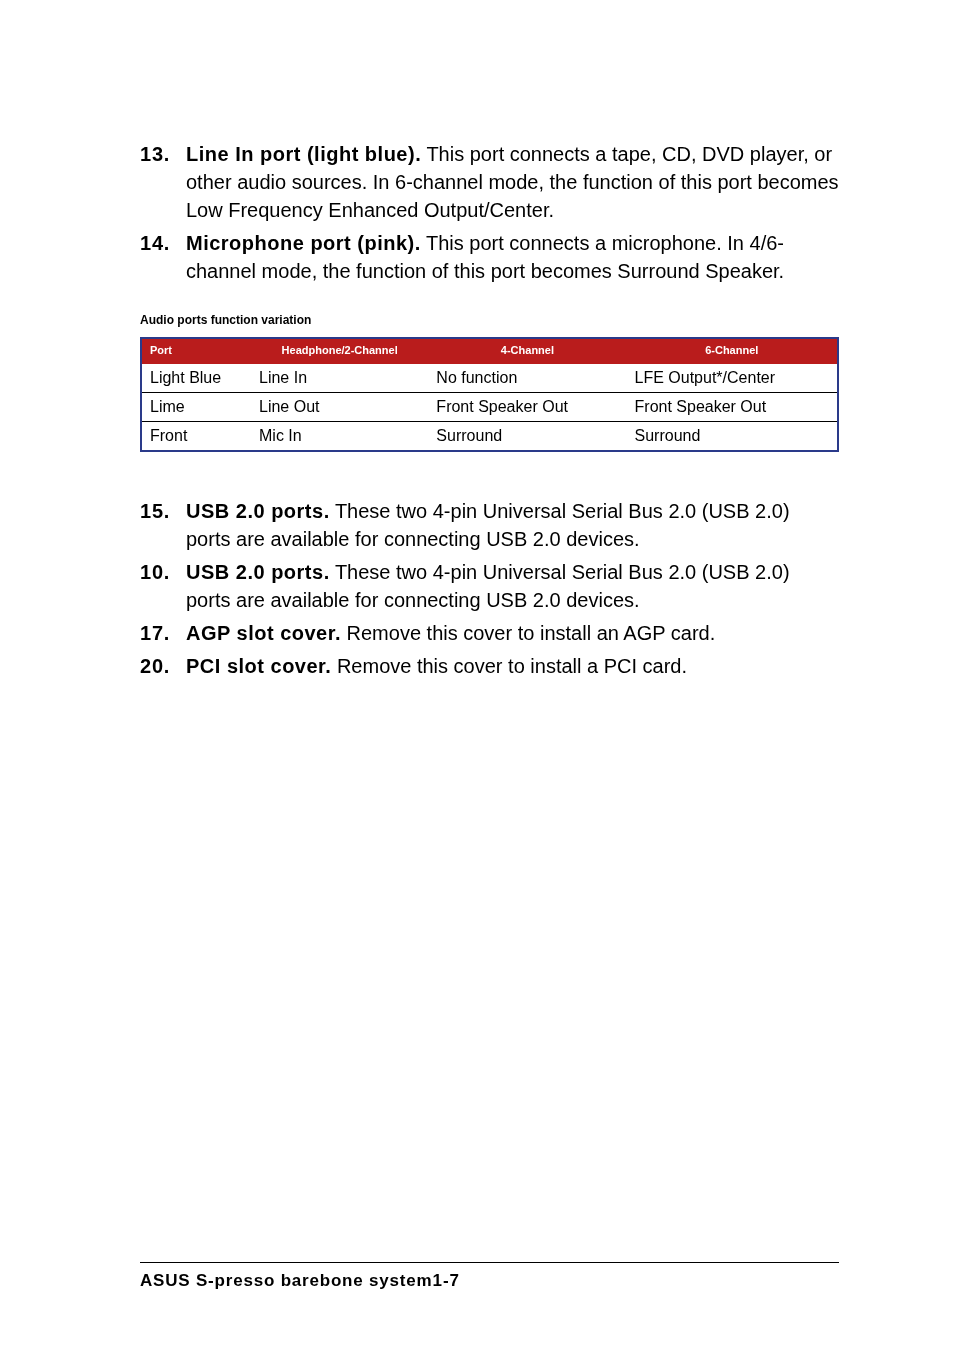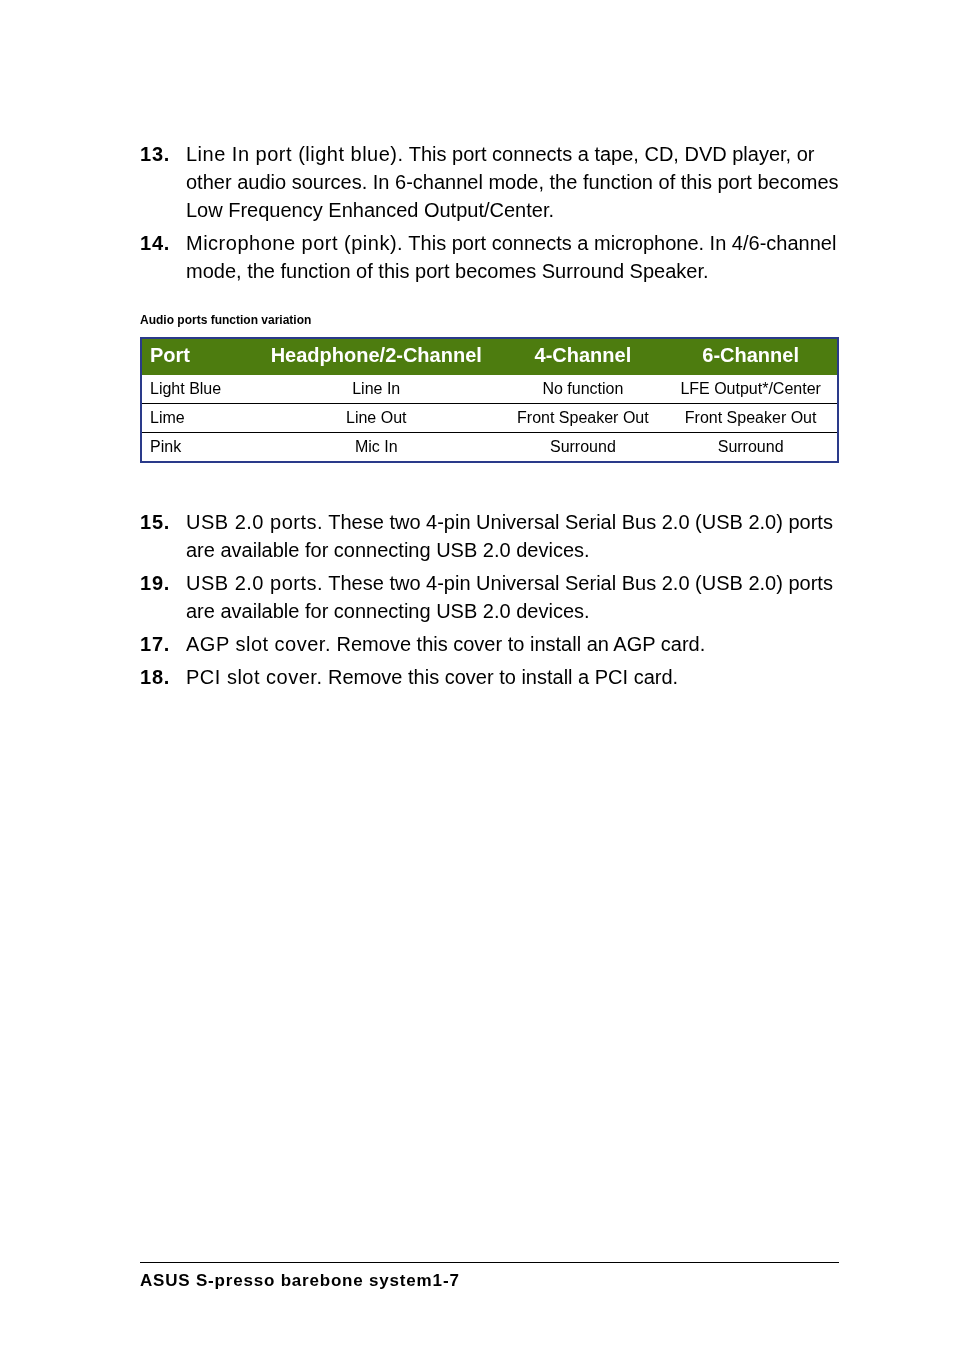--- a/index.html
+++ b/index.html
@@ -14,21 +14,21 @@
       height: 1351px;
       position: relative;
       padding: 140px 115px 60px 140px;
     }
     .list-item {
       margin-bottom: 5px;
       font-size: 20px;
       line-height: 1.4;
     }
     .item-label {
-      font-weight: normal;
+      font-weight: bold;
       letter-spacing: 0.5px;
     }
     .list-wrap {
       padding-left: 0;
     }
     .item-row {
       display: flex;
     }
     .item-number-col {
       width: 46px;
@@ -48,35 +48,34 @@
     table.audio-table {
       width: 100%;
       border-collapse: collapse;
       font-size: 16px;
       border-top: 2px solid #2a3a8a;
       border-bottom: 2px solid #2a3a8a;
       border-left: 2px solid #2a3a8a;
       border-right: 2px solid #2a3a8a;
     }
     table.audio-table thead th {
-      background: #4d7c0f;
+      background: #b91c1c;
       color: #ffffff;
       font-weight: bold;
       padding: 5px 8px 8px 8px;
       text-align: center;
-      font-size: 20px;
+      font-size: 11px;
     }
     table.audio-table thead th:first-child {
       text-align: left;
       width: 110px;
     }
     table.audio-table tbody td {
       padding: 5px 8px 5px 8px;
       border-top: 1px solid #000;
-      text-align: center;
     }
     table.audio-table tbody tr:first-child td {
       border-top: none;
     }
     table.audio-table tbody td:first-child {
       text-align: left;
     }
     .spacer {
       height: 45px;
     }
@@ -131,45 +130,45 @@
         <td>No function</td>
         <td>LFE Output*/Center</td>
       </tr>
       <tr>
         <td>Lime</td>
         <td>Line Out</td>
         <td>Front Speaker Out</td>
         <td>Front Speaker Out</td>
       </tr>
       <tr>
-        <td>Pink</td>
+        <td>Front</td>
         <td>Mic In</td>
         <td>Surround</td>
         <td>Surround</td>
       </tr>
     </tbody>
 </table>
 
 <div class="spacer"></div>
 
 <div class="list-wrap" id="bottom-list">
     <div class="list-item item-row">
       <div class="item-number-col">15.</div>
       <div class="item-text-col"><span class="item-label">USB 2.0 ports.</span><span> These two 4-pin Universal Serial Bus 2.0 (USB 2.0) ports are available for connecting USB 2.0 devices.</span></div>
     </div>
     <div class="list-item item-row">
-      <div class="item-number-col">19.</div>
+      <div class="item-number-col">10.</div>
       <div class="item-text-col"><span class="item-label">USB 2.0 ports.</span><span> These two 4-pin Universal Serial Bus 2.0 (USB 2.0) ports are available for connecting USB 2.0 devices.</span></div>
     </div>
     <div class="list-item item-row">
       <div class="item-number-col">17.</div>
       <div class="item-text-col"><span class="item-label">AGP slot cover.</span><span> Remove this cover to install an AGP card.</span></div>
     </div>
     <div class="list-item item-row">
-      <div class="item-number-col">18.</div>
+      <div class="item-number-col">20.</div>
       <div class="item-text-col"><span class="item-label">PCI slot cover.</span><span> Remove this cover to install a PCI card.</span></div>
     </div>
   </div>
 
 <div class="footer">
   <span class="footer-left">ASUS S-presso barebone system</span>
   <span class="footer-right">1-7</span>
 </div>
 
 </body></html>

